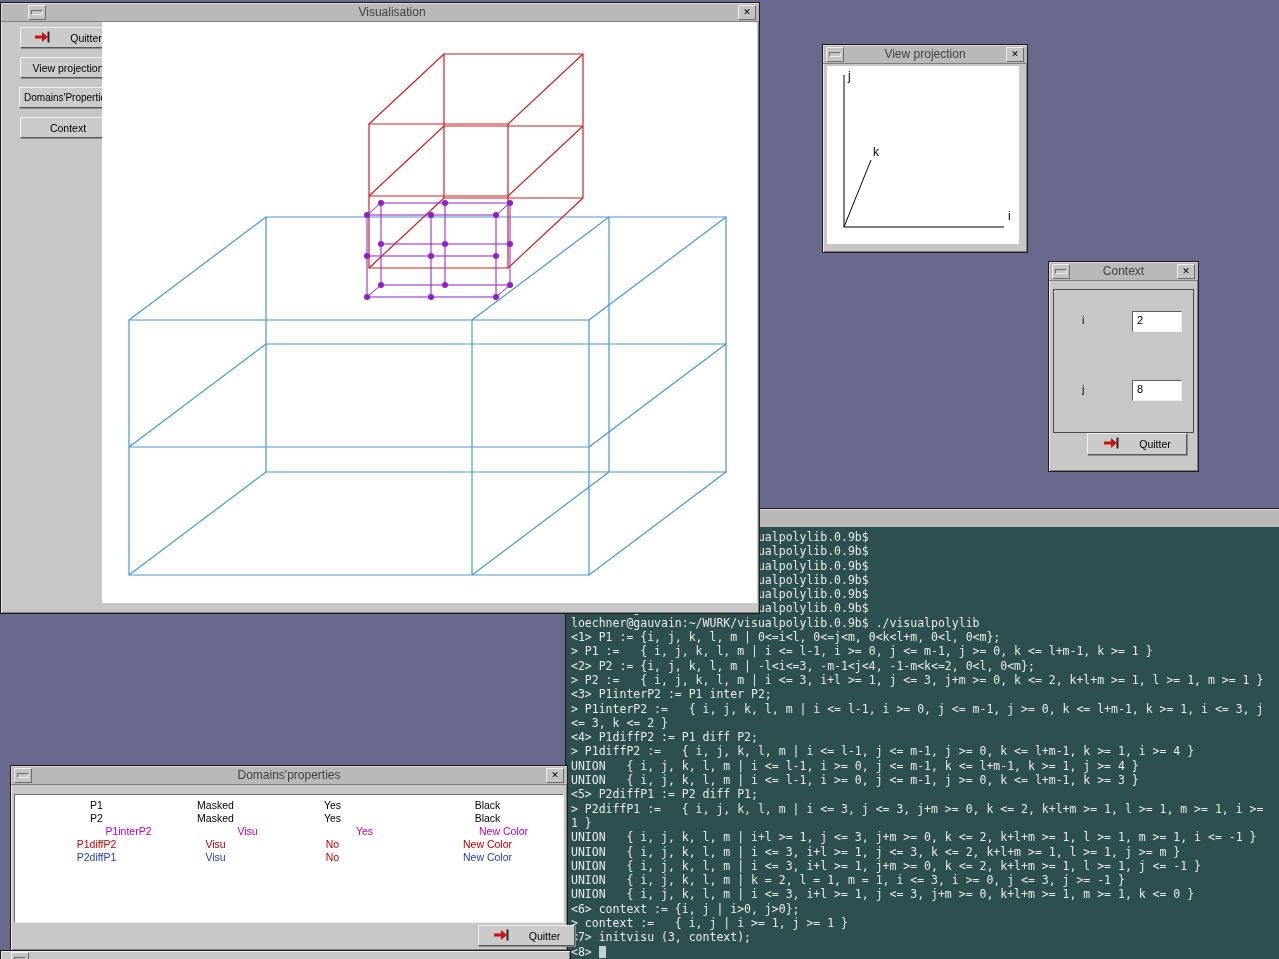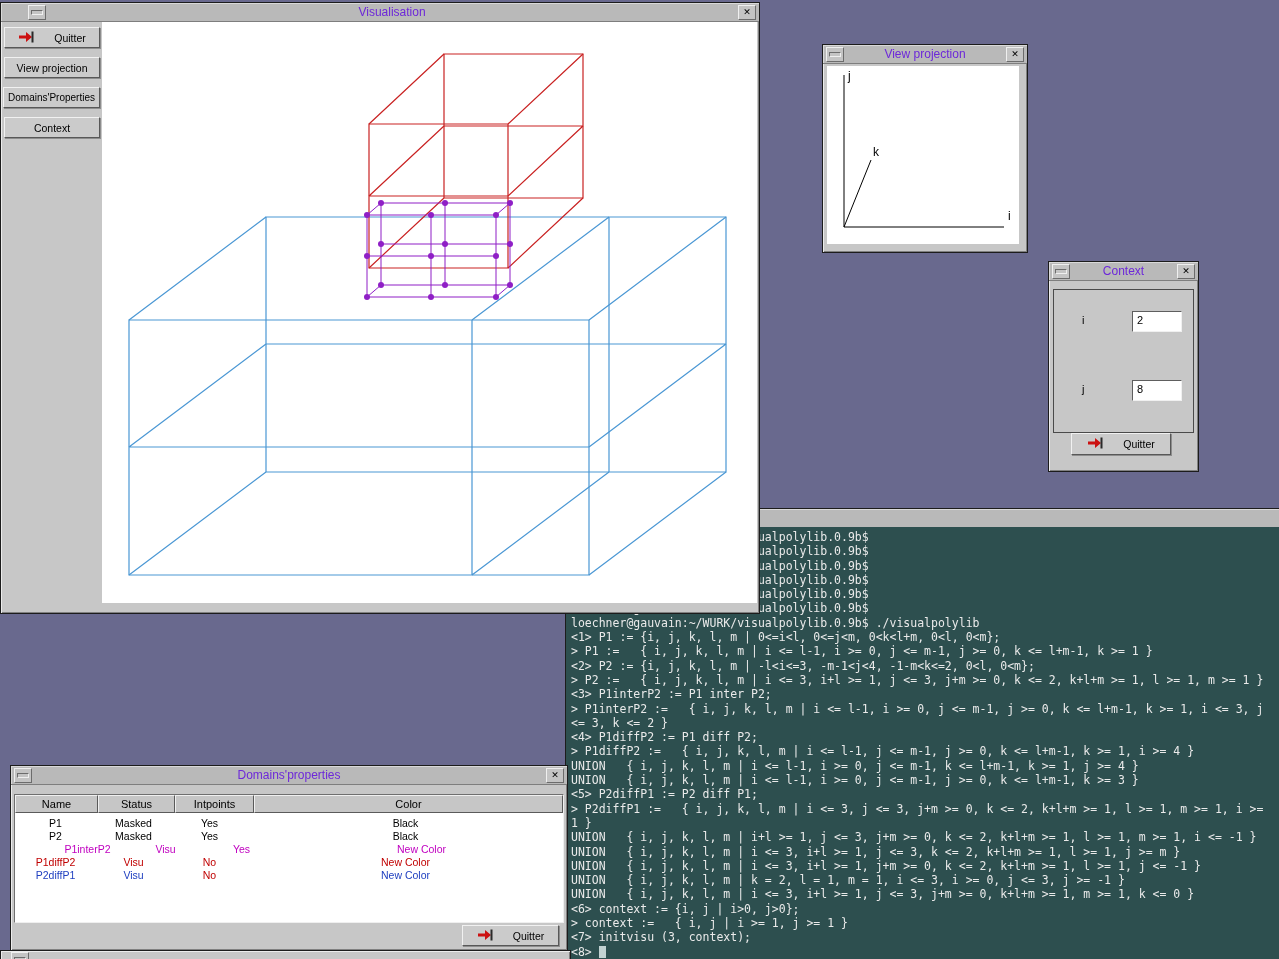--- a/index.html
+++ b/index.html
@@ -6,31 +6,31 @@
     --desktop-bg:#69698e; --terminal-bg:#2d4f4f; --terminal-fg:#eaeaea;
     --wire-blue:#4a97d4; --wire-red:#c92222; --wire-purple:#8f1fc6;
     --quit-icon-red:#cc1111;
   }
   html,body{margin:0;padding:0;width:1279px;height:959px;overflow:hidden;
     background:var(--desktop-bg);font-family:"Liberation Sans",sans-serif;}
   .window{position:absolute;background:#c7c7c7;border:1px solid #1c1c1c;
     box-shadow:inset 1px 1px 0 #ececec,inset -1px -1px 0 #808080;}
   .titlebar{position:relative;height:18px;background:#b9b9b9;display:flex;align-items:center;gap:2px;
     padding:0 3px;border-bottom:1px solid #7e7e7e;box-shadow:inset 1px 1px 0 #d9d9d9;}
-  .title{flex:1;text-align:center;font-size:12px;color:#6d28d9;white-space:nowrap;overflow:hidden;}
+  .title{flex:1;text-align:center;font-size:12px;color:#404040;white-space:nowrap;overflow:hidden;}
   .tb-btn{width:16px;height:13px;flex:0 0 auto;background:#c4c4c4;border:1px solid;
     border-color:#efefef #6c6c6c #6c6c6c #efefef;display:flex;align-items:center;justify-content:center;
     font-size:9px;line-height:11px;color:#000;}
   .menu-box{position:relative;}
   .menu-box::after{content:"";position:absolute;left:2px;right:2px;top:4px;height:3px;
     border:1px solid;border-color:#6c6c6c #efefef #efefef #6c6c6c;}
   .win-body{position:relative;width:100%;height:calc(100% - 18px);}
   .btn3d{position:absolute;display:flex;align-items:center;justify-content:center;gap:20px;
     background:#cbcbcb;border:1px solid;border-color:#f1f1f1 #585858 #585858 #f1f1f1;
-    box-shadow:1px 1px 0 #8d8d8d;font-family:inherit;font-size:10.5px;color:#000;white-space:nowrap;padding:0;}
+    box-shadow:1px 1px 0 #8d8d8d;font-family:inherit;font-size:10.5px;color:#000;white-space:nowrap;padding:0;margin-left:16px;}
   .vis-canvas{position:absolute;left:101px;top:0;width:655px;height:581px;background:#ffffff;}
   .wire{fill:none;stroke-width:1.2;}
   .wire-blue{stroke:var(--wire-blue);}
   .wire-red{stroke:var(--wire-red);}
   .wire-purple{stroke:var(--wire-purple);stroke-width:1;}
   .dot-purple{fill:var(--wire-purple);stroke:none;}
   .quit-arrow{fill:var(--quit-icon-red);}
   .quit-door{fill:#2a2a2a;}
   .proj-canvas{position:absolute;left:4px;top:2px;width:192px;height:178px;background:#fff;}
   .axis{stroke:#000;stroke-width:1;fill:none;}
@@ -44,21 +44,21 @@
     padding:3px 2px 0 5px;white-space:pre;overflow:hidden;}
   .cursor{display:inline-block;width:7px;height:12px;background:#c2d2d2;vertical-align:-2px;}
   .table-frame{position:absolute;left:3px;top:9px;width:548px;height:127px;background:#fff;
     border:1px solid;border-color:#6f6f6f #efefef #efefef #6f6f6f;}
   .dheader{display:flex;height:18px;}
   .hcell{background:#c6c6c6;border:1px solid;border-color:#f0f0f0 #5a5a5a #5a5a5a #f0f0f0;
     font-size:11px;display:flex;align-items:center;justify-content:center;}
   .dc0{width:81px;} .dc1{width:75px;} .dc2{width:77px;} .dc3{flex:1;}
   .dbody{padding-top:3px;}
   .drow{display:flex;height:13px;}
-  .dcell{font-size:10.5px;display:flex;align-items:center;justify-content:center;white-space:nowrap;}
+  .dcell{font-size:10.5px;display:flex;align-items:center;justify-content:center;white-space:nowrap;margin-left:41px;}
 </style>
 </head>
 <body>
 
 <div class="window" style="left:565px;top:508px;width:714px;height:460px;z-index:1;">
   <div class="titlebar">
     <div class="tb-btn menu-box"></div>
     <div class="tb-btn">✕</div>
   </div>
   <div class="terminal-body"><div>loechner@gauvain:~/WURK/visualpolylib.0.9b$</div><div>loechner@gauvain:~/WURK/visualpolylib.0.9b$</div><div>loechner@gauvain:~/WURK/visualpolylib.0.9b$</div><div>loechner@gauvain:~/WURK/visualpolylib.0.9b$</div><div>loechner@gauvain:~/WURK/visualpolylib.0.9b$</div><div>loechner@gauvain:~/WURK/visualpolylib.0.9b$</div><div>loechner@gauvain:~/WURK/visualpolylib.0.9b$ ./visualpolylib</div><div>&lt;1&gt; P1 := {i, j, k, l, m | 0&lt;=i&lt;l, 0&lt;=j&lt;m, 0&lt;k&lt;l+m, 0&lt;l, 0&lt;m};</div><div>&gt; P1 :=   { i, j, k, l, m | i &lt;= l-1, i &gt;= 0, j &lt;= m-1, j &gt;= 0, k &lt;= l+m-1, k &gt;= 1 }</div><div>&lt;2&gt; P2 := {i, j, k, l, m | -l&lt;i&lt;=3, -m-1&lt;j&lt;4, -1-m&lt;k&lt;=2, 0&lt;l, 0&lt;m};</div><div>&gt; P2 :=   { i, j, k, l, m | i &lt;= 3, i+l &gt;= 1, j &lt;= 3, j+m &gt;= 0, k &lt;= 2, k+l+m &gt;= 1, l &gt;= 1, m &gt;= 1 }</div><div>&lt;3&gt; P1interP2 := P1 inter P2;</div><div>&gt; P1interP2 :=   { i, j, k, l, m | i &lt;= l-1, i &gt;= 0, j &lt;= m-1, j &gt;= 0, k &lt;= l+m-1, k &gt;= 1, i &lt;= 3, j</div><div>&lt;= 3, k &lt;= 2 }</div><div>&lt;4&gt; P1diffP2 := P1 diff P2;</div><div>&gt; P1diffP2 :=   { i, j, k, l, m | i &lt;= l-1, j &lt;= m-1, j &gt;= 0, k &lt;= l+m-1, k &gt;= 1, i &gt;= 4 }</div><div>UNION   { i, j, k, l, m | i &lt;= l-1, i &gt;= 0, j &lt;= m-1, k &lt;= l+m-1, k &gt;= 1, j &gt;= 4 }</div><div>UNION   { i, j, k, l, m | i &lt;= l-1, i &gt;= 0, j &lt;= m-1, j &gt;= 0, k &lt;= l+m-1, k &gt;= 3 }</div><div>&lt;5&gt; P2diffP1 := P2 diff P1;</div><div>&gt; P2diffP1 :=   { i, j, k, l, m | i &lt;= 3, j &lt;= 3, j+m &gt;= 0, k &lt;= 2, k+l+m &gt;= 1, l &gt;= 1, m &gt;= 1, i &gt;=</div><div>1 }</div><div>UNION   { i, j, k, l, m | i+l &gt;= 1, j &lt;= 3, j+m &gt;= 0, k &lt;= 2, k+l+m &gt;= 1, l &gt;= 1, m &gt;= 1, i &lt;= -1 }</div><div>UNION   { i, j, k, l, m | i &lt;= 3, i+l &gt;= 1, j &lt;= 3, k &lt;= 2, k+l+m &gt;= 1, l &gt;= 1, j &gt;= m }</div><div>UNION   { i, j, k, l, m | i &lt;= 3, i+l &gt;= 1, j+m &gt;= 0, k &lt;= 2, k+l+m &gt;= 1, l &gt;= 1, j &lt;= -1 }</div><div>UNION   { i, j, k, l, m | k = 2, l = 1, m = 1, i &lt;= 3, i &gt;= 0, j &lt;= 3, j &gt;= -1 }</div><div>UNION   { i, j, k, l, m | i &lt;= 3, i+l &gt;= 1, j &lt;= 3, j+m &gt;= 0, k+l+m &gt;= 1, m &gt;= 1, k &lt;= 0 }</div><div>&lt;6&gt; context := {i, j | i&gt;0, j&gt;0};</div><div>&gt; context :=   { i, j | i &gt;= 1, j &gt;= 1 }</div><div>&lt;7&gt; initvisu (3, context);</div><div>&lt;8&gt; <span class="cursor"></span></div></div>
@@ -183,26 +183,20 @@
 </div>
 
 <div class="window" style="left:10px;top:765px;width:556px;height:184px;z-index:5;">
   <div class="titlebar">
     <div class="tb-btn menu-box"></div>
     <div class="title">Domains'properties</div>
     <div class="tb-btn">✕</div>
   </div>
   <div class="win-body">
     <div class="table-frame">
-      <div class="dheader">
-        <div class="hcell dc0">Name</div>
-        <div class="hcell dc1">Status</div>
-        <div class="hcell dc2">Intpoints</div>
-        <div class="hcell dc3">Color</div>
-      </div>
       <div class="dbody">
           <div class="drow">
             <div class="dcell dc0" style="color: rgb(0, 0, 0);">P1</div>
             <div class="dcell dc1" style="color: rgb(0, 0, 0);">Masked</div>
             <div class="dcell dc2" style="color: rgb(0, 0, 0);">Yes</div>
             <div class="dcell dc3" style="color: rgb(0, 0, 0);">Black</div>
           </div>
           <div class="drow">
             <div class="dcell dc0" style="color: rgb(0, 0, 0);">P2</div>
             <div class="dcell dc1" style="color: rgb(0, 0, 0);">Masked</div>

